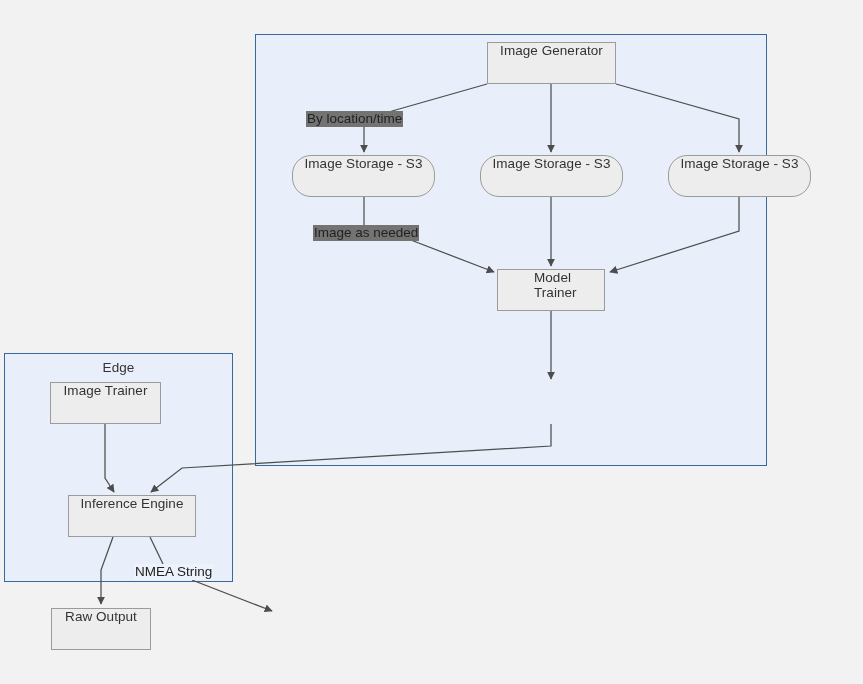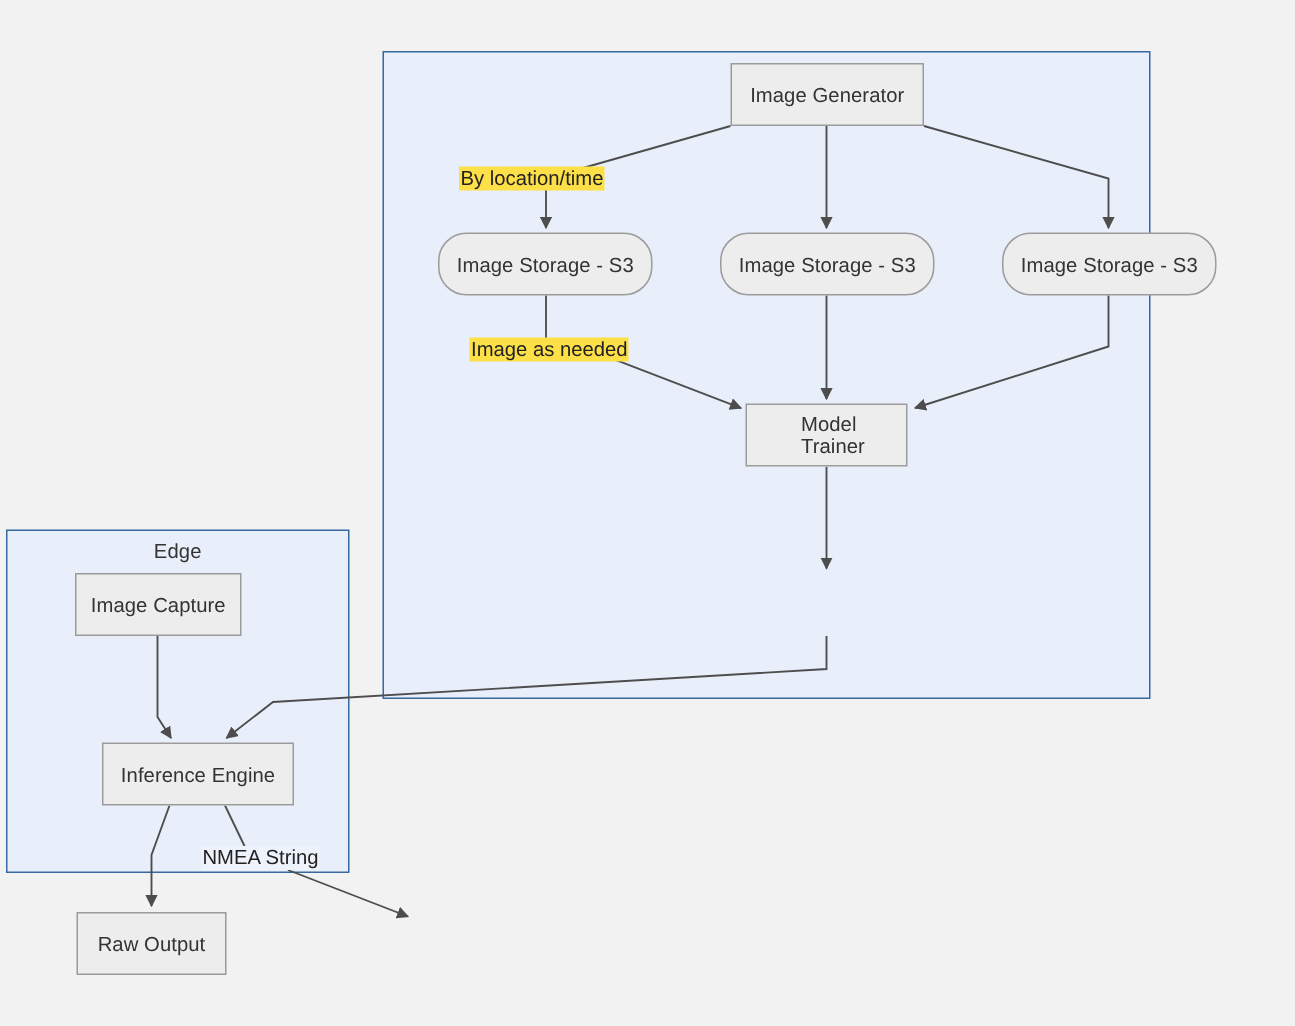--- a/index.html
+++ b/index.html
@@ -42,39 +42,39 @@
     font-size: 13.5px;
     color: #333333;
     letter-spacing: 0.1px;
   }
   .node {
     position: absolute;
     background: #ededed;
     border: 1.1px solid #9b9b9b;
     box-sizing: border-box;
     display: flex;
-    align-items: center;
+    align-items: flex-start;
     justify-content: center;
     font-size: 13.5px;
     color: #333333;
     letter-spacing: 0.05px;
     z-index: 3;
   }
   .node.rounded { border-radius: 19px; }
   .edge-label {
     position: absolute;
     background: #f4f4f4;
     font-size: 13.5px;
     color: #222222;
     white-space: nowrap;
     padding: 0 1px;
     line-height: 16px;
     z-index: 4;
   }
-  .edge-label.on-cloud { background: #fde047; }
+  .edge-label.on-cloud { background: #737373; }
   .edge-label.on-edge  { background: #eef3fb; }
 </style>
 </head>
 <body>
 
 <div id="diagram-canvas">
 
   <div class="container-box" style="left:255px; top:14px; width:512px; height:432px;margin-top:20px;">
     <div class="container-title">Cloud</div>
   </div>
@@ -133,21 +133,21 @@
   <div class="node rounded" style="left:668px; top:155px; width:143px; height:42px;">
     <span>Image Storage - S3</span>
   </div>
 
   <div class="node" style="left:497px; top:269px; width:108px; height:42px;padding-left:36px;">
     <span>Model Trainer</span>
   </div>
 
 
   <div class="node" style="left:50px; top:382px; width:111px; height:42px;">
-    <span>Image Capture</span>
+    <span>Image Trainer</span>
   </div>
 
   <div class="node" style="left:68px; top:495px; width:128px; height:42px;">
     <span>Inference Engine</span>
   </div>
 
   <div class="node" style="left:51px; top:608px; width:100px; height:42px;">
     <span>Raw Output</span>
   </div>
 

